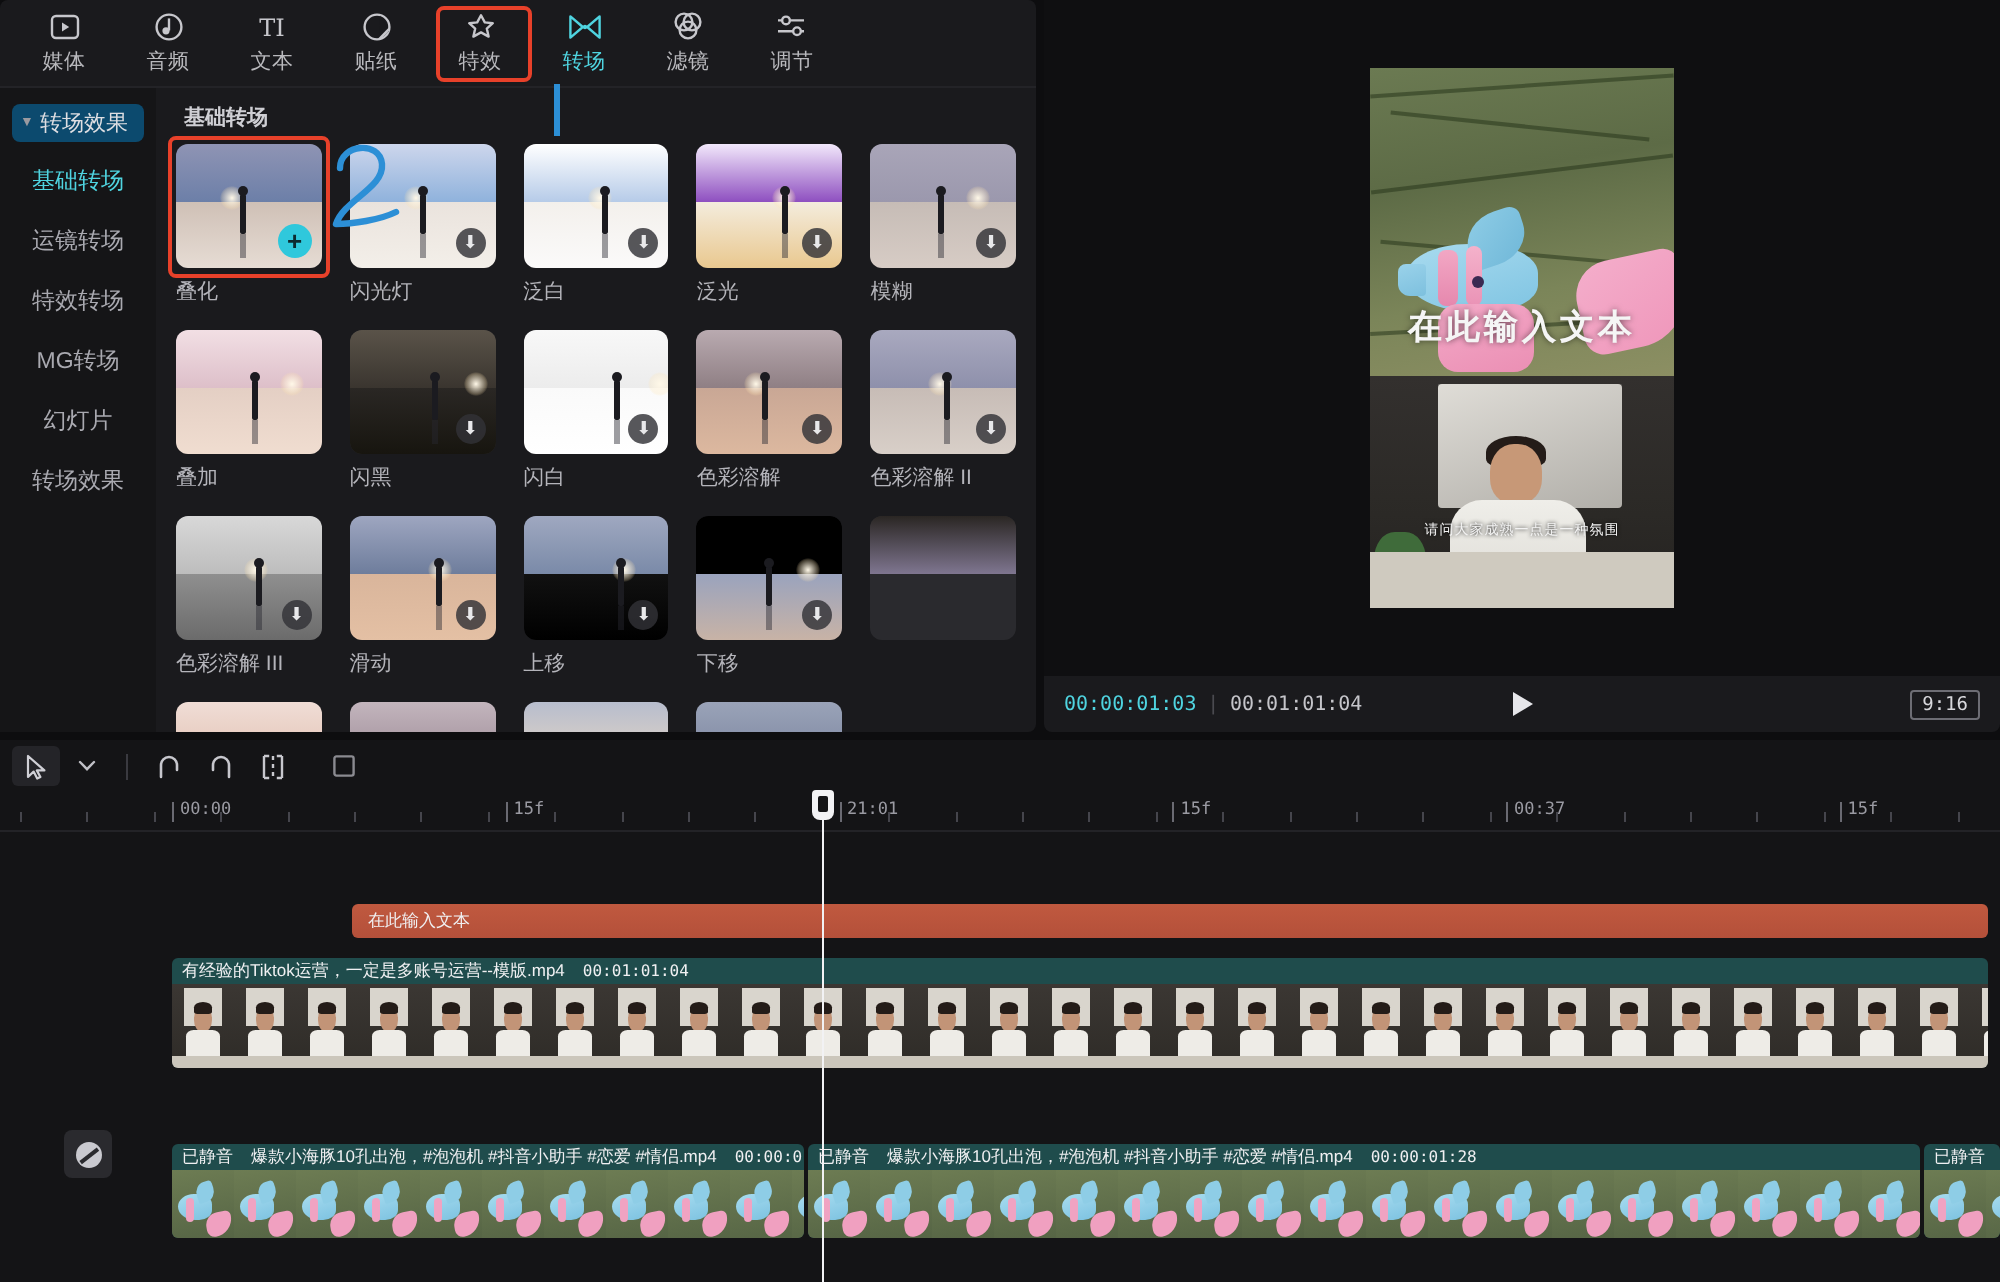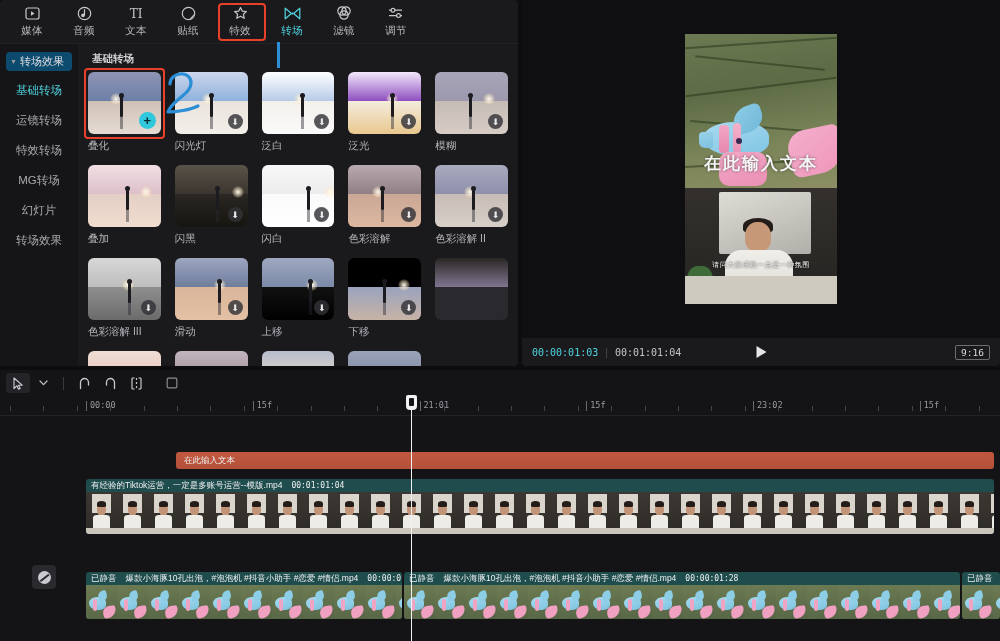--- a/index.html
+++ b/index.html
@@ -615,21 +615,21 @@
     <div class="tl-ruler" id="tl-ruler">
         <div class="tick major" style="left: 86px;"></div>
         <div class="rlabel" style="left: 90px;">00:00</div>
         <div class="tick major" style="left: 252.75px;"></div>
         <div class="rlabel" style="left: 256.75px;">15f</div>
         <div class="tick major" style="left: 419.5px;"></div>
         <div class="rlabel" style="left: 423.5px;">21:01</div>
         <div class="tick major" style="left: 586.25px;"></div>
         <div class="rlabel" style="left: 590.25px;">15f</div>
         <div class="tick major" style="left: 753px;"></div>
-        <div class="rlabel" style="left: 757px;">23:02</div>
+        <div class="rlabel" style="left: 757px;">00:37</div>
         <div class="tick major" style="left: 919.75px;"></div>
         <div class="rlabel" style="left: 923.75px;">15f</div>
         <div class="tick" style="left: 10px;"></div>
         <div class="tick" style="left: 43.4px;"></div>
         <div class="tick" style="left: 76.8px;"></div>
         <div class="tick" style="left: 110.2px;"></div>
         <div class="tick" style="left: 143.6px;"></div>
         <div class="tick" style="left: 177px;"></div>
         <div class="tick" style="left: 210.4px;"></div>
         <div class="tick" style="left: 243.8px;"></div>

